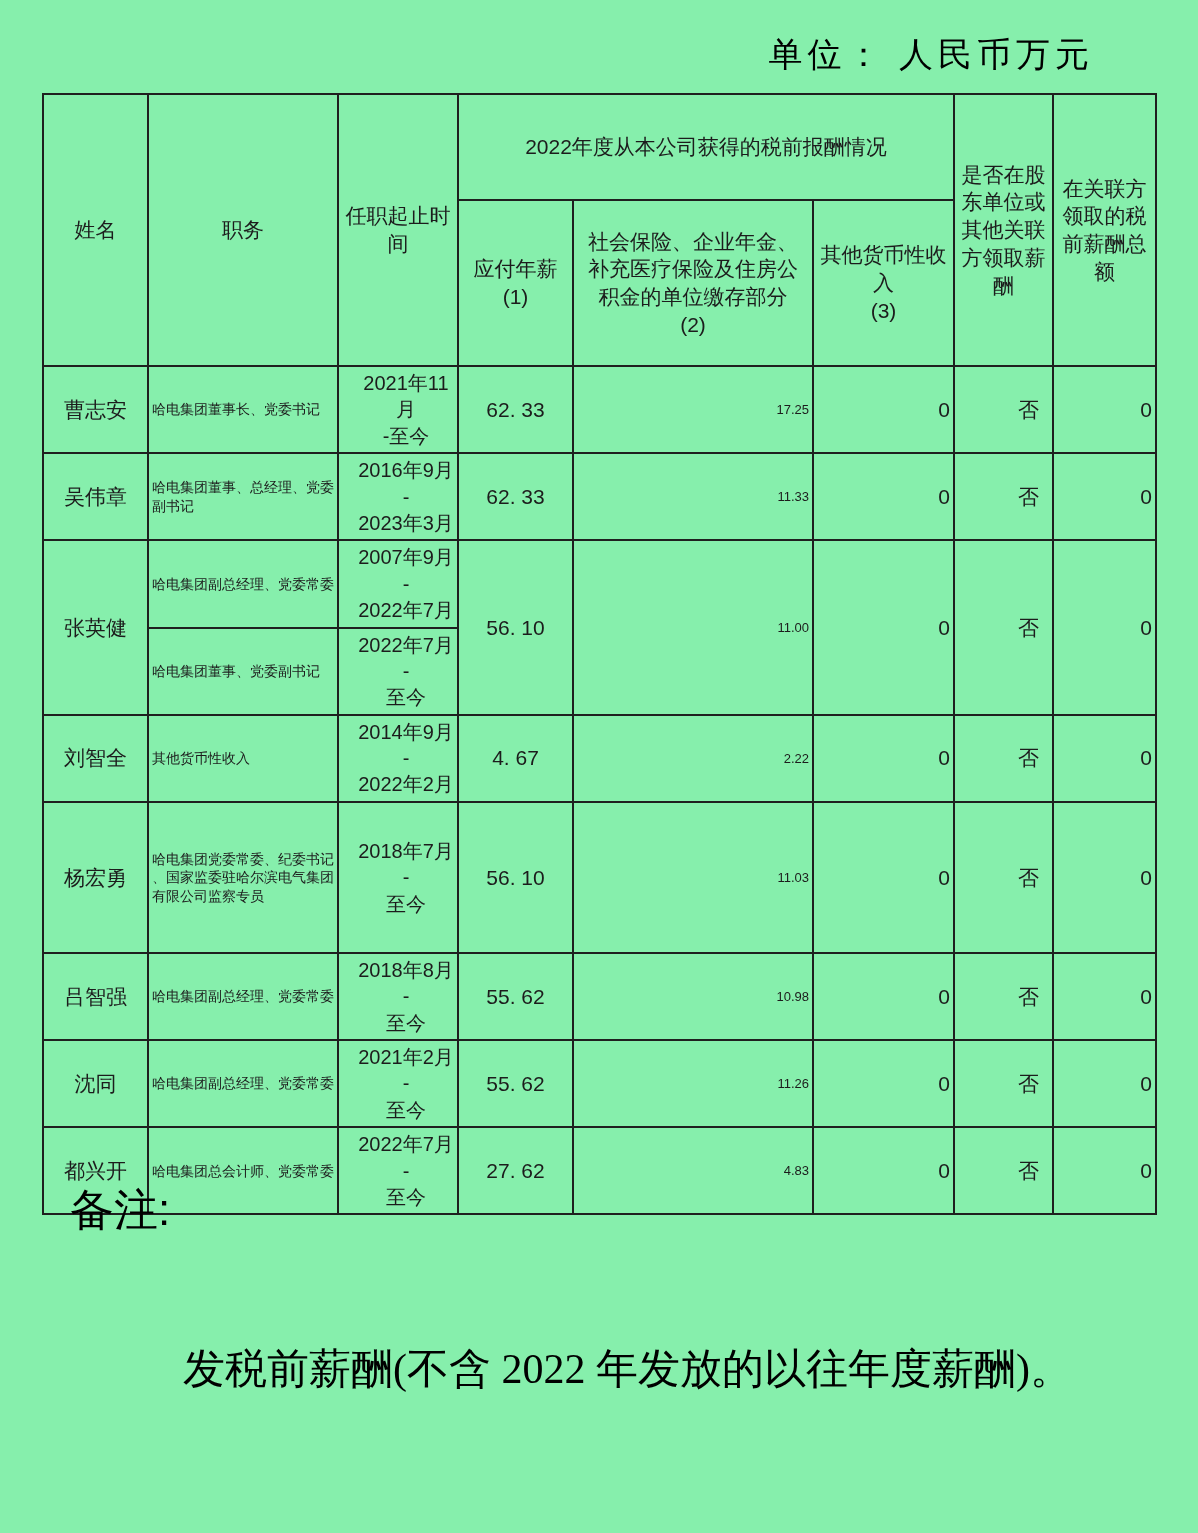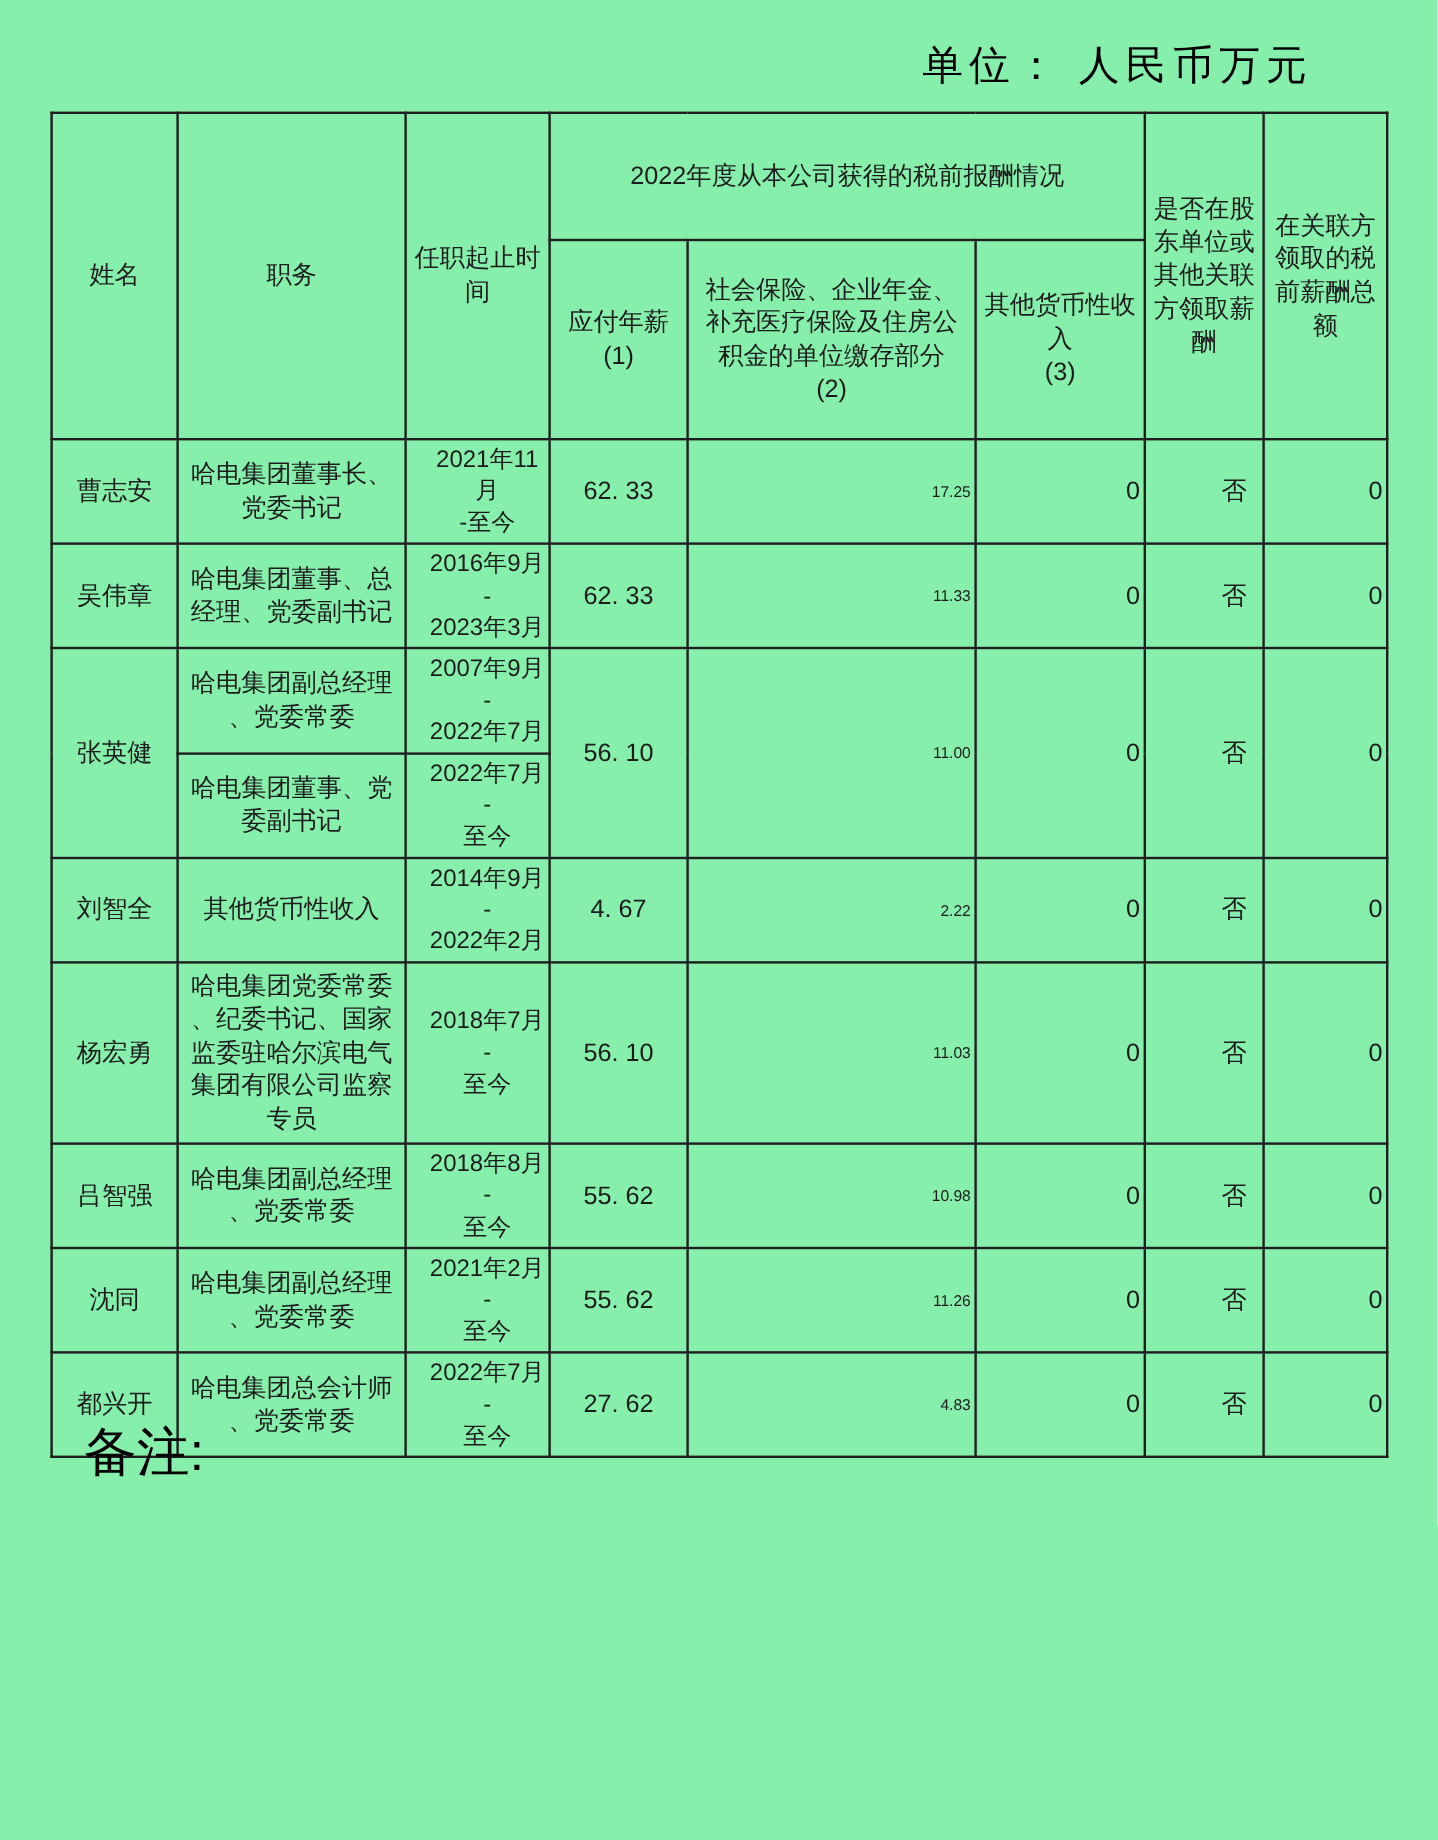--- a/index.html
+++ b/index.html
@@ -41,21 +41,21 @@
   }
   tr.hr1 { height:106px; }
   tr.hr2 { height:166px; }
   th.th-tenure  { padding:4px 12px; }
   th.th-social  { padding:4px 28px; }
   th.th-other   { padding:4px 8px; }
   th.th-flag    { padding:4px 11px; }
   th.th-total   { padding:4px 13px;border-radius:13px; }
 
   td.c-name   { text-align:center; font-size:21px; }
-  td.c-pos    { text-align:center; font-size:21px; word-break:break-all; line-break:anywhere; padding:3px; }
+  td.c-pos    { text-align:left; font-size:14px; word-break:break-all; line-break:anywhere; padding:3px; }
   td.c-tenure { text-align:center; font-size:20px; white-space:pre-line; padding:3px 2px 3px 18px; }
   td.c-salary { text-align:center; font-size:21px; }
   td.c-social { text-align:right; font-size:13px; padding-right:3px; }
   td.c-other  { text-align:right; font-size:21px; padding-right:3px; }
   td.c-flag   { text-align:right; font-size:21px; padding-right:13px; }
   td.c-total  { text-align:right; font-size:21px; padding-right:3px; }
 
   tr.tr-r0  { height:73px; }
   tr.tr-r1  { height:74px; }
   tr.tr-r2a { height:79px; }
@@ -227,14 +227,15 @@
         <td class="c-social">4.83</td>
         <td class="c-other">0</td>
         <td class="c-flag">否</td>
         <td class="c-total">0</td>
       </tr>
 
     </tbody>
   </table>
 
   <div class="note-title">备注:</div>
+  <div class="note-line2">发税前薪酬(不含 2022 年发放的以往年度薪酬)。</div>
 
 </div>
 
 </body></html>

